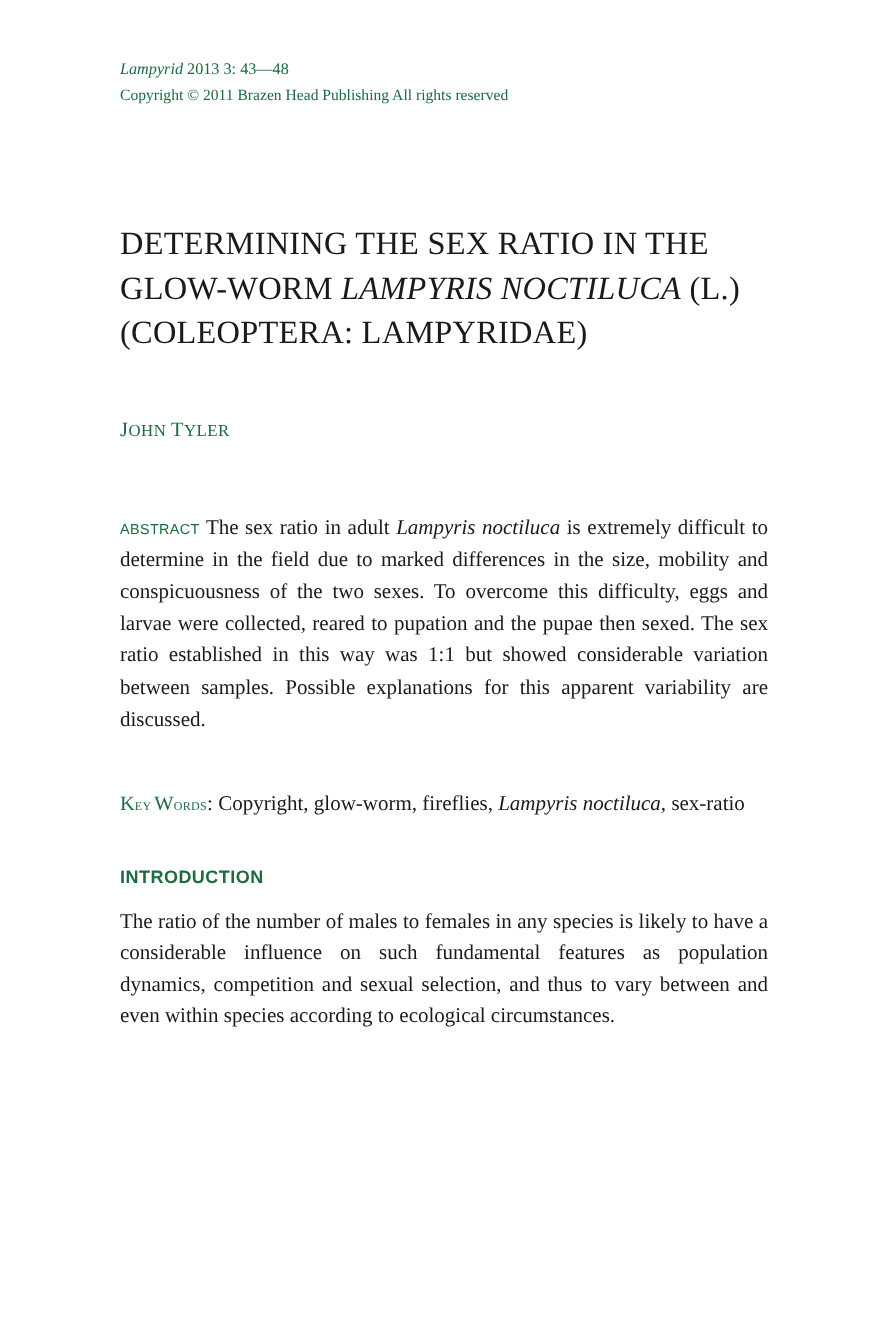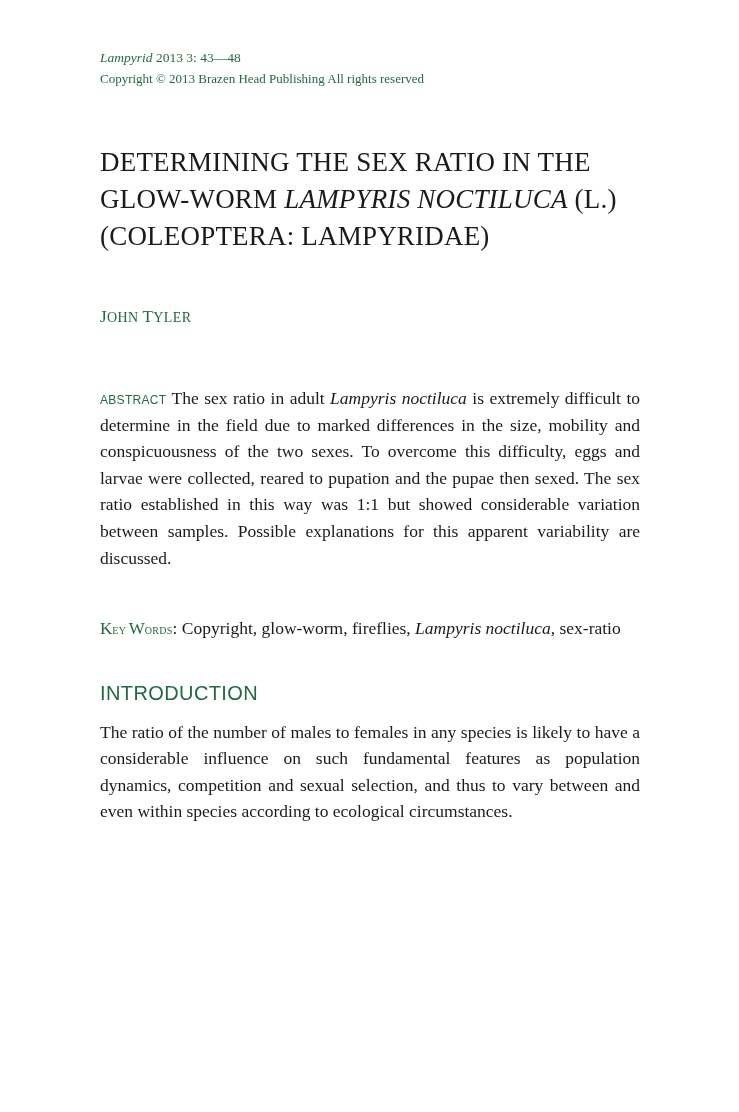--- a/index.html
+++ b/index.html
@@ -38,21 +38,21 @@
   }
   .journal-header .line1 .jname {
     font-style: italic;
   }
   .journal-header .line2 {
     font-size: 13px;
   }
 
   
   .title {
-    margin-top: 55px;
+    margin-top: 96px;
     font-size: 27px;
     line-height: 1.37;
     color: #1a1a1a;
     font-weight: normal;
     letter-spacing: 0.2px;
   }
   .title .ital {
     font-style: italic;
   }
 
@@ -102,40 +102,40 @@
   .keywords .ital {
     font-style: italic;
     text-align: center;
   }
 
   
   .section-heading {
     margin-top: 40px;
     color: #1d6b3f;
     font-family: "Liberation Sans", sans-serif;
-    font-weight: normal;
-    font-size: 20px;
+    font-weight: bold;
+    font-size: 15px;
     letter-spacing: 0.4px;
   }
   .section-body {
     margin-top: 14px;
     font-size: 17.5px;
     line-height: 1.52;
     text-align: justify;
   }
 </style>
 </head>
 <body>
 
 <div class="page">
   <div class="content">
 
     <div class="journal-header">
       <div class="line1"><span class="jname">Lampyrid</span><span> 2013 3: 43—48</span></div>
-      <div class="line2">Copyright © 2013 Brazen Head Publishing All rights reserved</div>
+      <div class="line2">Copyright © 2011 Brazen Head Publishing All rights reserved</div>
     </div>
 
     <h1 class="title"><span>DETERMINING THE SEX RATIO IN THE GLOW-WORM </span><span class="ital">LAMPYRIS NOCTILUCA</span><span> (L.) (COLEOPTERA: LAMPYRIDAE)</span></h1>
 
     <div class="author"><span class="smallcaps-first">J</span><span class="smallcaps-rest">OHN </span><span class="smallcaps-first">T</span><span class="smallcaps-rest">YLER</span></div>
 
     <div class="abstract"><span class="label">ABSTRACT</span><span> The sex ratio in adult </span><span class="ital">Lampyris noctiluca</span><span> is extremely difficult to determine in the field due to marked differences in the size, mobility and conspicuousness of the two sexes. To overcome this difficulty, eggs and larvae were collected, reared to pupation and the pupae then sexed. The sex ratio established in this way was 1:1 but showed considerable variation between samples. Possible explanations for this apparent variability are discussed.</span></div>
 
     <div class="keywords"><span class="label"><span class="kw-first">K</span><span class="kw-rest">EY </span><span class="kw-first">W</span><span class="kw-rest">ORDS</span></span><span>: </span><span>Copyright, glow-worm, fireflies, </span><span class="ital">Lampyris noctiluca,</span><span> sex-ratio</span></div>
 

